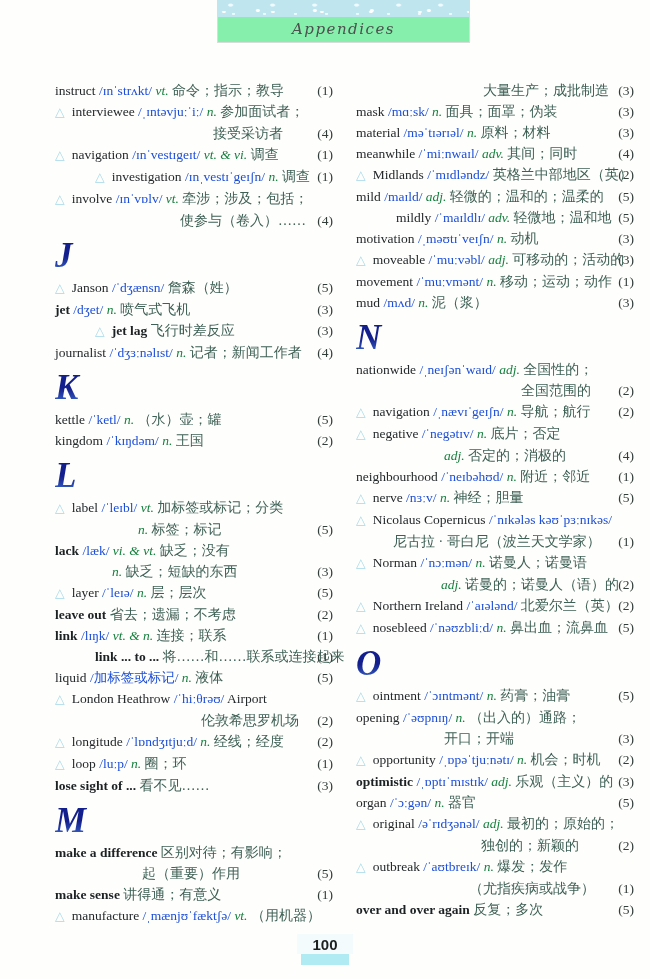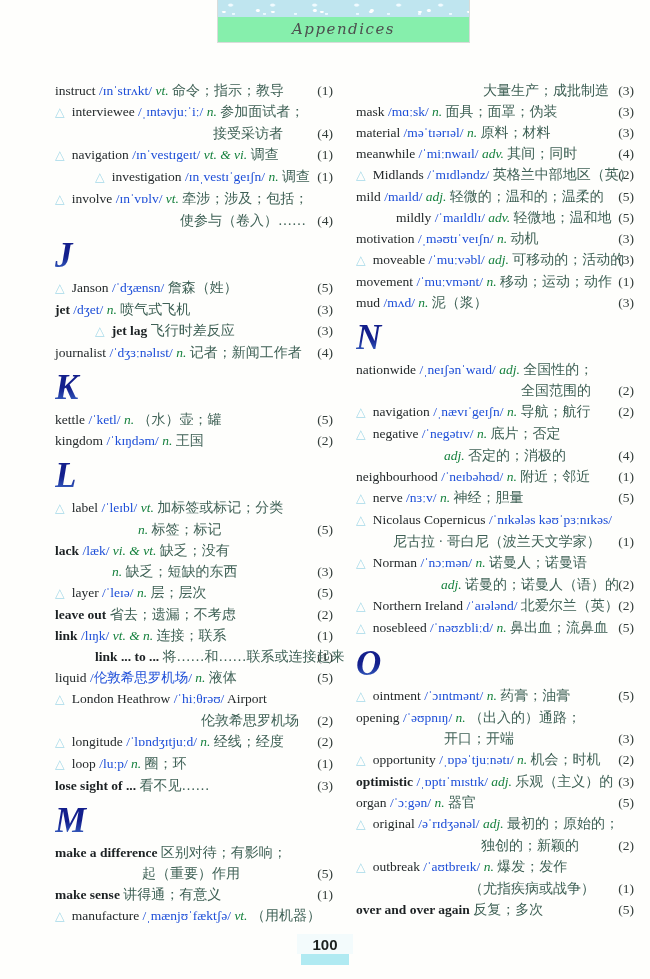--- a/index.html
+++ b/index.html
@@ -112,21 +112,21 @@
       <div class="line"><span class="txt"><span class="seg-w">kingdom </span><span class="seg-ph">/ˈkɪŋdəm/ </span><span class="seg-pos">n. </span><span class="seg-cn">王国</span></span><span class="num">(2)</span></div>
       <div class="letter">L</div>
       <div class="line"><span class="txt"><span class="seg-tri">△ </span><span class="seg-w">label </span><span class="seg-ph">/ˈleɪbl/ </span><span class="seg-pos">vt. </span><span class="seg-cn">加标签或标记；分类</span></span></div>
       <div class="line"><span class="txt" style="padding-left: 83px;"><span class="seg-pos">n. </span><span class="seg-cn">标签；标记</span></span><span class="num">(5)</span></div>
       <div class="line"><span class="txt"><span class="seg-b">lack </span><span class="seg-ph">/læk/ </span><span class="seg-pos">vi. &amp; vt. </span><span class="seg-cn">缺乏；没有</span></span></div>
       <div class="line"><span class="txt" style="padding-left: 57px;"><span class="seg-pos">n. </span><span class="seg-cn">缺乏；短缺的东西</span></span><span class="num">(3)</span></div>
       <div class="line"><span class="txt"><span class="seg-tri">△ </span><span class="seg-w">layer </span><span class="seg-ph">/ˈleɪə/ </span><span class="seg-pos">n. </span><span class="seg-cn">层；层次</span></span><span class="num">(5)</span></div>
       <div class="line"><span class="txt"><span class="seg-b">leave out </span><span class="seg-cn">省去；遗漏；不考虑</span></span><span class="num">(2)</span></div>
       <div class="line"><span class="txt"><span class="seg-b">link </span><span class="seg-ph">/lɪŋk/ </span><span class="seg-pos">vt. &amp; n. </span><span class="seg-cn">连接；联系</span></span><span class="num">(1)</span></div>
       <div class="line"><span class="txt" style="padding-left: 40px;"><span class="seg-b">link ... to ... </span><span class="seg-cn">将……和……联系或连接起来</span></span><span class="num">(1)</span></div>
-      <div class="line"><span class="txt"><span class="seg-w">liquid </span><span class="seg-ph">/伦敦希思罗机场/ </span><span class="seg-pos">n. </span><span class="seg-cn">液体</span></span><span class="num">(5)</span></div>
+      <div class="line"><span class="txt"><span class="seg-w">liquid </span><span class="seg-ph">/加标签或标记/ </span><span class="seg-pos">n. </span><span class="seg-cn">液体</span></span><span class="num">(5)</span></div>
       <div class="line"><span class="txt"><span class="seg-tri">△ </span><span class="seg-w">London Heathrow </span><span class="seg-ph">/ˈhiːθrəʊ/ </span><span class="seg-w">Airport</span></span></div>
       <div class="line"><span class="txt" style="padding-left: 146px;"><span class="seg-cn">伦敦希思罗机场</span></span><span class="num">(2)</span></div>
       <div class="line"><span class="txt"><span class="seg-tri">△ </span><span class="seg-w">longitude </span><span class="seg-ph">/ˈlɒndʒɪtjuːd/ </span><span class="seg-pos">n. </span><span class="seg-cn">经线；经度</span></span><span class="num">(2)</span></div>
       <div class="line"><span class="txt"><span class="seg-tri">△ </span><span class="seg-w">loop </span><span class="seg-ph">/luːp/ </span><span class="seg-pos">n. </span><span class="seg-cn">圈；环</span></span><span class="num">(1)</span></div>
       <div class="line"><span class="txt"><span class="seg-b">lose sight of ... </span><span class="seg-cn">看不见……</span></span><span class="num">(3)</span></div>
       <div class="letter">M</div>
       <div class="line"><span class="txt"><span class="seg-b">make a difference </span><span class="seg-cn">区别对待；有影响；</span></span></div>
       <div class="line"><span class="txt" style="padding-left: 87px;"><span class="seg-cn">起（重要）作用</span></span><span class="num">(5)</span></div>
       <div class="line"><span class="txt"><span class="seg-b">make sense </span><span class="seg-cn">讲得通；有意义</span></span><span class="num">(1)</span></div>
       <div class="line"><span class="txt"><span class="seg-tri">△ </span><span class="seg-w">manufacture </span><span class="seg-ph">/ˌmænjʊˈfæktʃə/ </span><span class="seg-pos">vt. </span><span class="seg-cn">（用机器）</span></span></div>

